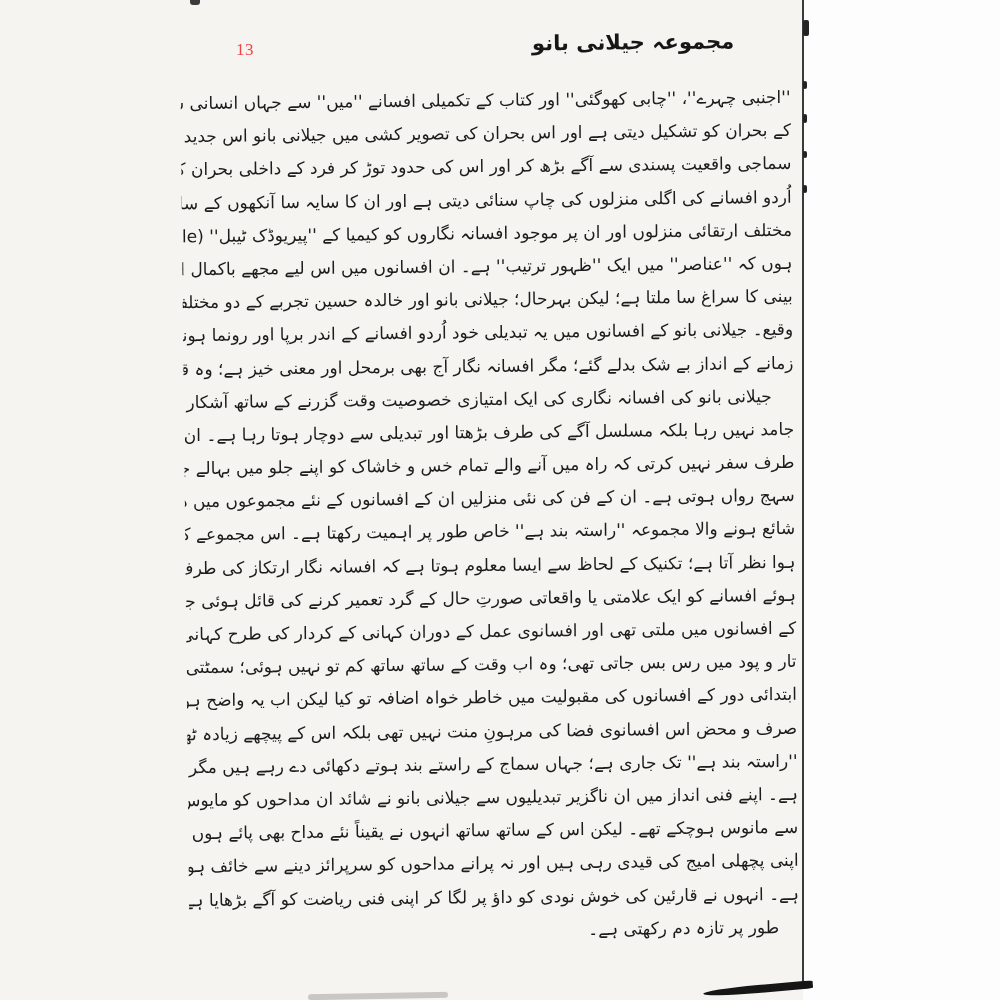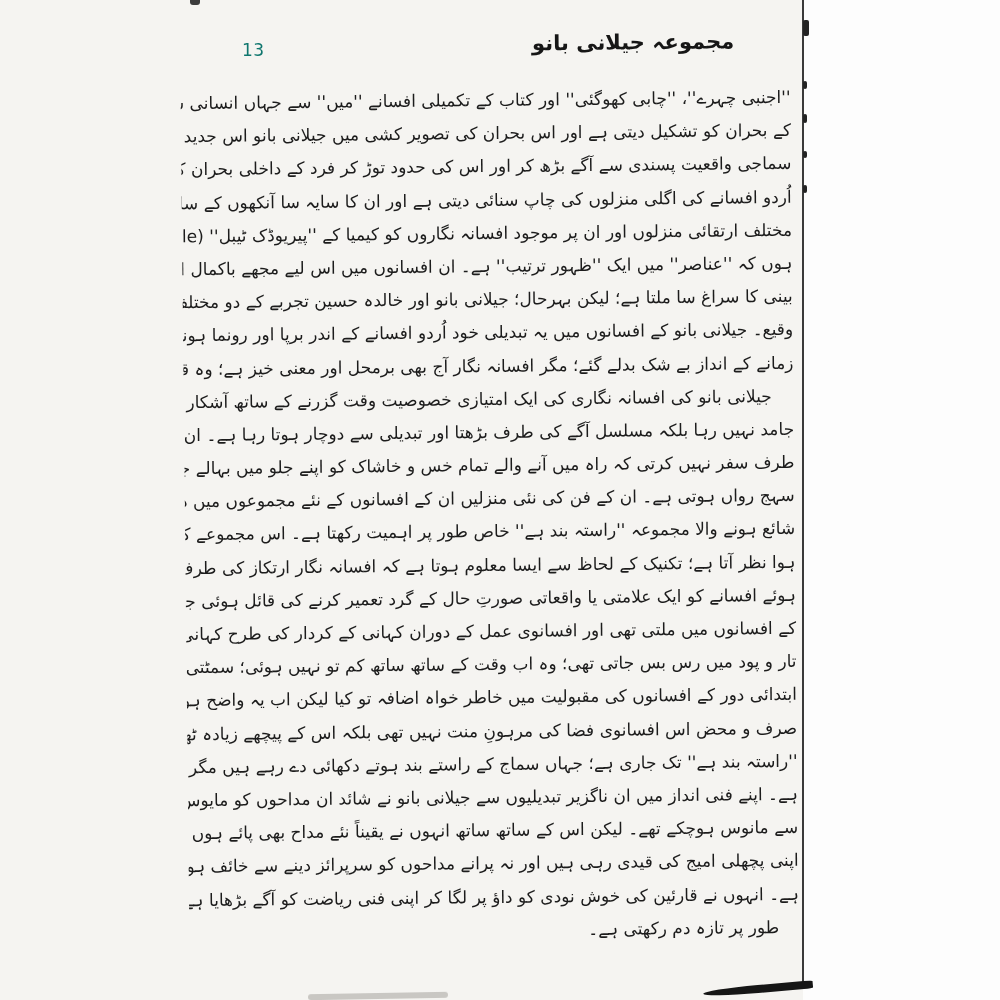--- a/index.html
+++ b/index.html
@@ -29,22 +29,22 @@
   .swoosh-br{
     position:absolute;left:703px;top:985px;width:110px;height:8px;
     background:#161616;border-radius:60% 10% 10% 60%;
     transform:rotate(-5deg);
   }
   .smudge-bl{
     position:absolute;left:308px;top:993px;width:140px;height:6px;
     background:#c9c7c3;border-radius:3px;transform:rotate(-1deg);filter:blur(0.6px);
   }
   .page-number{
-    position:absolute;left:242px;top:40px;
-    font-size:17px;color:#0f766e;letter-spacing:0.5px;
+    position:absolute;left:236px;top:40px;
+    font-size:17px;color:#ef4444;letter-spacing:0.5px;font-family:Liberation Serif, serif;
   }
   .running-head{
     position:absolute;right:208px;top:30px;width:260px;
     direction:rtl;text-align:left;
     font-size:21px;font-weight:bold;color:#161616;
     transform:rotate(-0.6deg);
   }
   .text-block{
     position:absolute;left:185px;top:84px;width:610px;
     direction:rtl;color:#1c1c1c;

